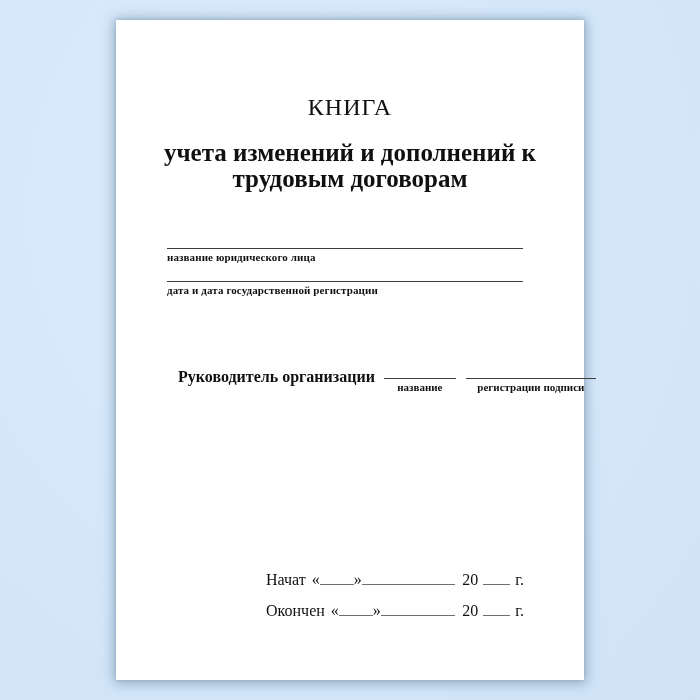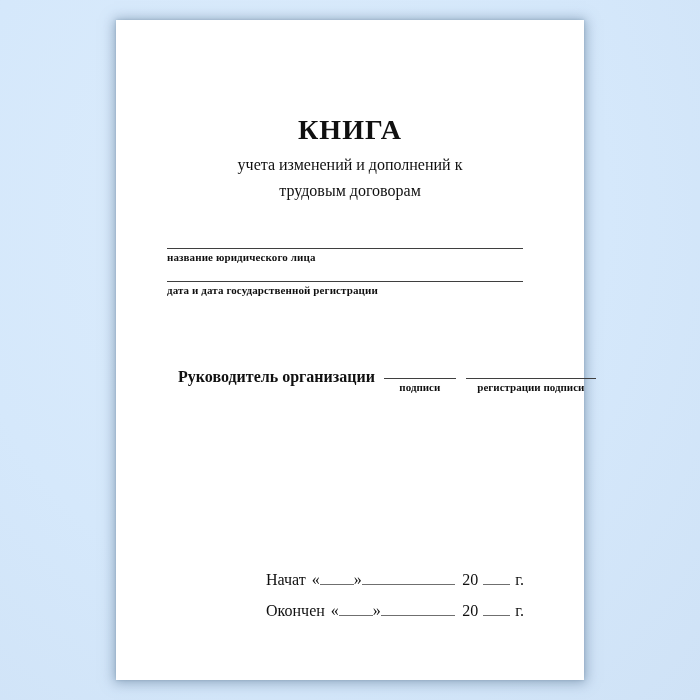--- a/index.html
+++ b/index.html
@@ -32,29 +32,28 @@
     box-shadow: 0 1px 12px 2px rgba(93, 120, 150, 0.55),
                 0 0 3px rgba(93, 120, 150, 0.35);
   }
   
   .title-block {
     position: absolute;
     top: 74px; left: 0; right: 0;
     text-align: center;
   }
   .title {
-    font-size: 28px;
-    font-weight: 700;
+    font-size: 24px;
+    font-weight: 400;
     letter-spacing: 1px;
-    margin-top: 20px;
   }
   .subtitle {
-    margin-top: 6px;
-    font-size: 16px;
-    font-weight: 400;
+    margin-top: 19px;
+    font-size: 25px;
+    font-weight: 700;
     line-height: 26px;
   }
   
   .fields {
     position: absolute;
     top: 228px; left: 51px;
     width: 356px;
   }
   .field + .field { margin-top: 18px; }
   .field-line {
@@ -140,21 +139,21 @@
       <div class="field">
         <div class="field-line"></div>
         <div class="field-caption">дата и дата государственной регистрации</div>
       </div>
     </div>
 
     <div class="sig-row">
       <span class="sig-label">Руководитель организации</span>
       <div class="sig-col col-sign">
         <div class="line"></div>
-        <div class="sig-cap">подписи</div>
+        <div class="sig-cap">название</div>
       </div>
       <div class="sig-col col-name">
         <div class="line"></div>
         <div class="sig-cap">регистрации подписи</div>
       </div>
     </div>
 
     <div class="date-row row-start">
       <span class="d-label">Начат</span>
       <span class="d-q">«</span>

